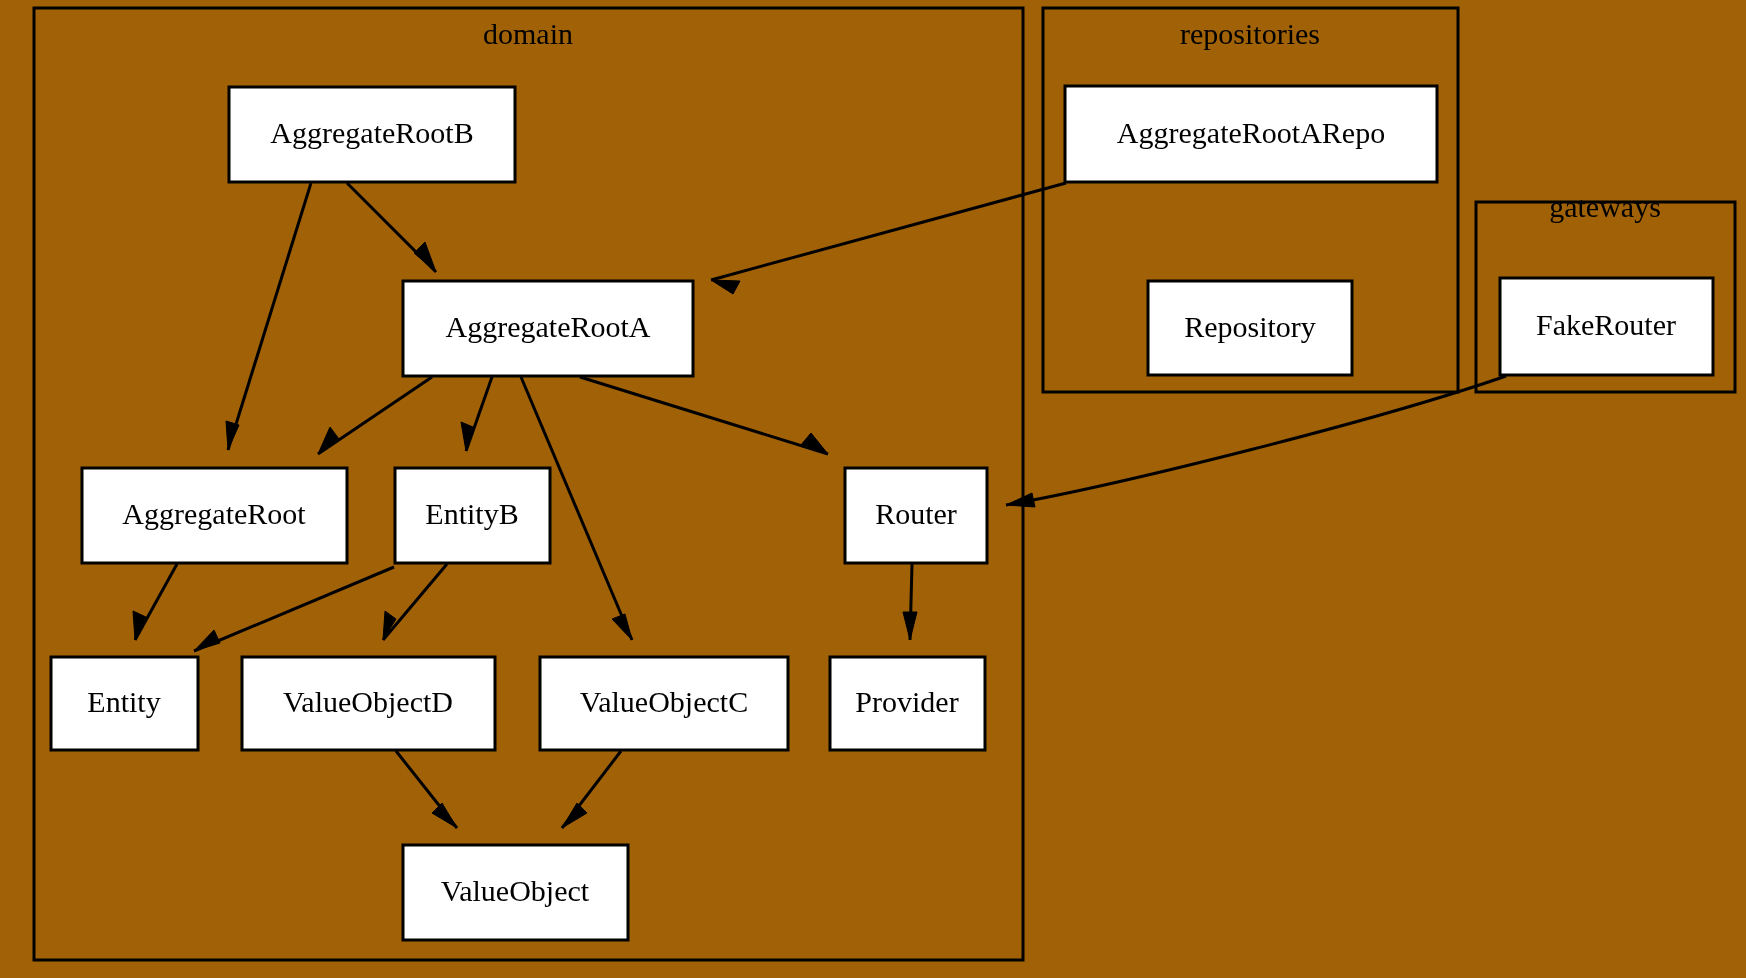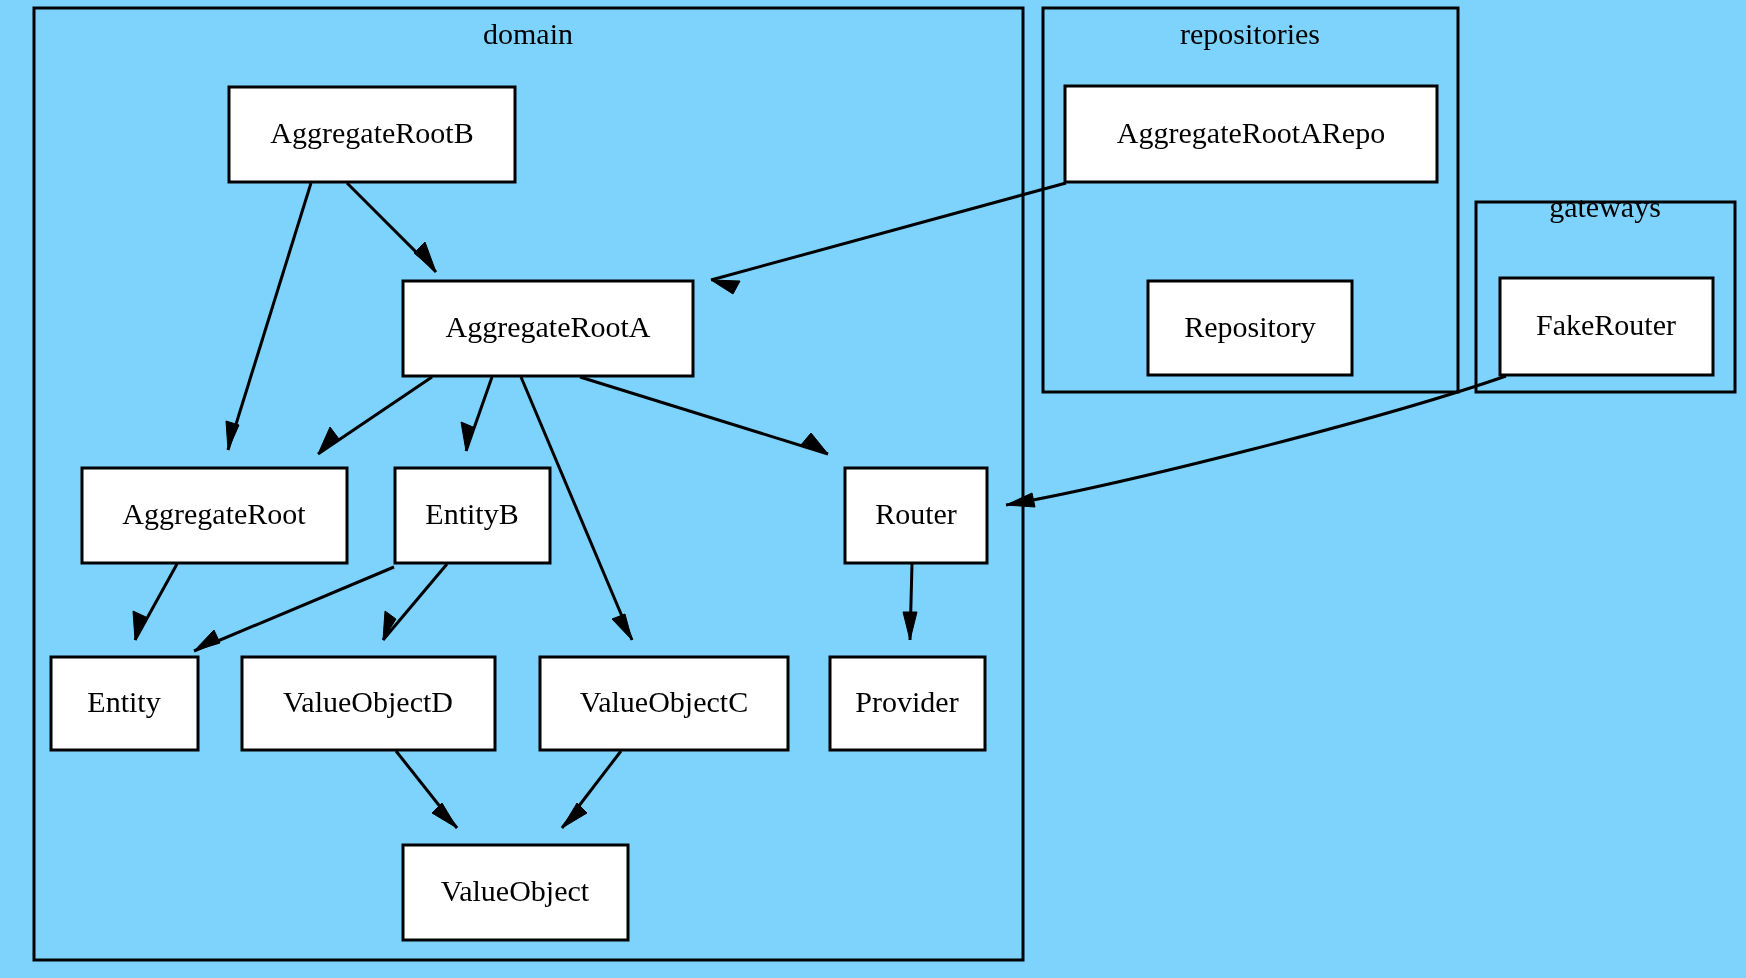--- a/index.html
+++ b/index.html
@@ -8,21 +8,21 @@
     padding: 0;
     background: #ffffff;
   }
   body {
     font-family: "Liberation Serif", "DejaVu Serif", serif;
   }
   #diagram-root {
     position: relative;
     width: 1746px;
     height: 978px;
-    background: #7dd3fc;
+    background: #a16207;
     overflow: hidden;
   }
   svg.graph {
     display: block;
     width: 1746px;
     height: 978px;
   }
   .cluster-rect {
     fill: none;
     stroke: #000000;

